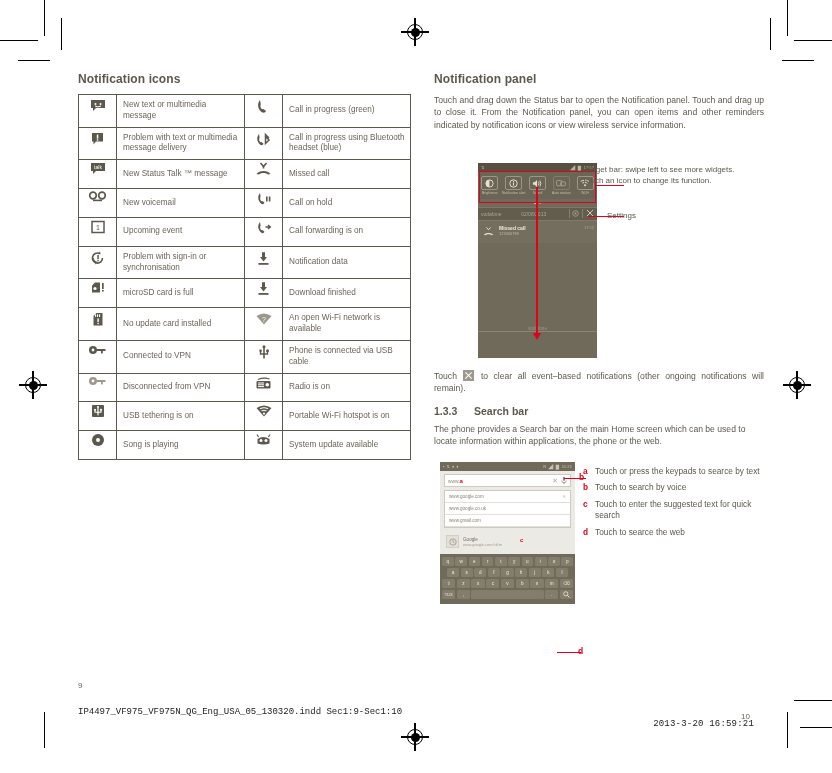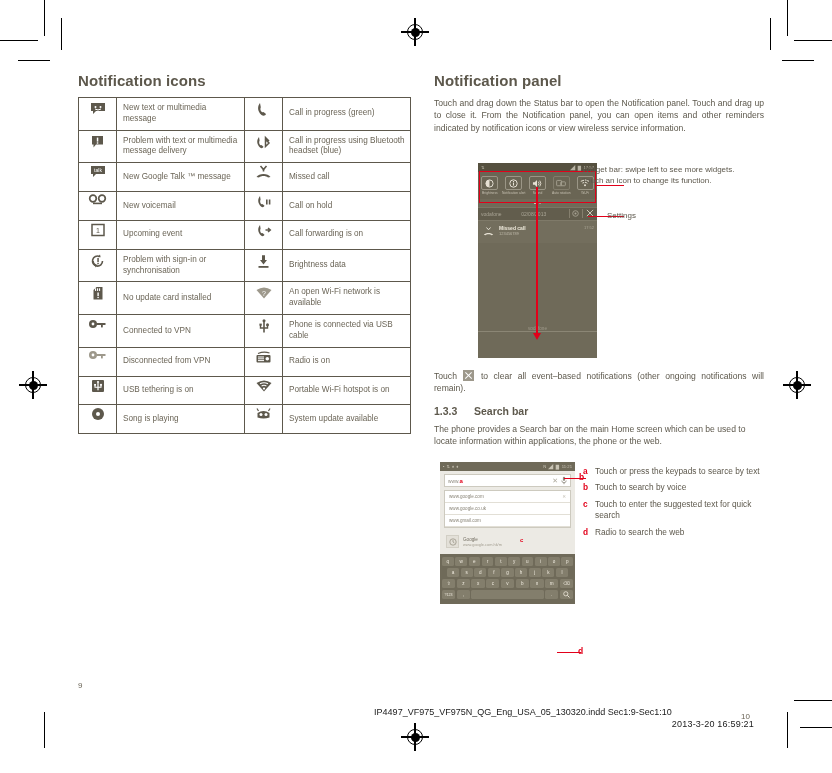--- a/index.html
+++ b/index.html
@@ -28,21 +28,21 @@
   .reg .dot {
     position:absolute; left:6.5px; top:6.5px; width:9px; height:9px;
     background:#000; border-radius:50%;
   }
 
   
   .col-left  { position:absolute; left:78px;  top:72px; width:332px; }
   .col-right { position:absolute; left:434px; top:72px; width:330px; }
 
   h2.sec-head {
-    font-size:15px; font-weight:bold; color:#5d584c;
+    font-size:12px; font-weight:bold; color:#5d584c;
     margin:0 0 8px 0; letter-spacing:.1px;
   }
 
   
   table.icons {
     border-collapse:collapse; width:332px;
     table-layout:fixed;
   }
   table.icons td {
     border:1px solid #5d584c;
@@ -231,22 +231,22 @@
     display:flex; gap:5px; font-size:8.3px; line-height:1.38;
     margin-bottom:5px; color:#5d584c;
   }
   .legend .lk { color:#e2001a; font-weight:bold; flex:0 0 7px; }
 
   
   .pg { position:absolute; font-size:8px; color:#6b6557; }
   .footline {
     position:absolute; left:78px; top:707px; width:676px;
     font-size:9px; color:#1a1a1a;
-    font-family:Liberation Sans, sans-serif;
-    display:flex; justify-content:flex-end;
+    font-family:Liberation Mono, monospace;
+    display:flex; justify-content:space-between;
   }
   .footline .fdate { letter-spacing:.2px;margin-top:12px; }
 </style>
 </head>
 <body>
 
 <div class="crop" style="left:0;top:40px;width:38px;height:1.2px;"></div>
 <div class="crop" style="left:44px;top:0;width:1.2px;height:36px;"></div>
 <div class="crop" style="left:18px;top:60px;width:32px;height:1.2px;"></div>
 <div class="crop" style="left:61px;top:18px;width:1.2px;height:32px;"></div>
@@ -316,21 +316,21 @@
               </svg></span></td>
         <td class="tx">Call in progress using Bluetooth headset (blue)</td>
       </tr>
 
       <tr>
         <td class="ic"><span class="glyph">
           <svg width="16" height="13" viewBox="0 0 16 13">
                 <path d="M1 1 H15 V9 H6 L3 12 V9 H1 Z" fill="#5d584c"></path>
                 <text x="8" y="7" font-size="5" fill="#fff" text-anchor="middle" font-family="Liberation Sans">talk</text>
               </svg></span></td>
-        <td class="tx">New Google Talk ™ message</td>
+        <td class="tx">New Status Talk ™ message</td>
         <td class="ic"><span class="glyph">
           <svg width="17" height="14" viewBox="0 0 17 14">
                 <path d="M5.5 1 L8.5 4.5 L11.5 1" fill="none" stroke="#5d584c" stroke-width="1.6"></path>
                 <path d="M8.5 4 L8.5 6.5" stroke="#5d584c" stroke-width="1.6"></path>
                 <path d="M1.5 12 C4 8 13 8 15.5 12 L13 12.5 C11 10.5 6 10.5 4 12.5 Z" fill="#5d584c"></path>
               </svg></span></td>
         <td class="tx">Missed call</td>
       </tr>
 
       <tr>
@@ -375,23 +375,39 @@
                 <path d="M5.5 13.4 L4.9 10.6 L7.8 10.8 Z" fill="#5d584c"></path>
                 <rect x="7.3" y="4" width="1.5" height="4" fill="#5d584c"></rect>
                 <rect x="7.3" y="8.8" width="1.5" height="1.4" fill="#5d584c"></rect>
               </svg></span></td>
         <td class="tx">Problem with sign-in or synchronisation</td>
         <td class="ic"><span class="glyph">
           <svg width="13" height="15" viewBox="0 0 13 15">
                 <path d="M6.5 10.5 L10 6 H8 V1.3 H5 V6 H3 Z" fill="#5d584c"></path>
                 <rect x="1.5" y="12" width="10" height="1.8" fill="#5d584c"></rect>
               </svg></span></td>
-        <td class="tx">Brightness data</td>
-      </tr>
-
+        <td class="tx">Notification data</td>
+      </tr>
+
+      <tr>
+        <td class="ic"><span class="glyph">
+          <svg width="16" height="14" viewBox="0 0 16 14">
+                <path d="M2 4.5 L5 1.5 H10 V11.5 H2 Z" fill="#5d584c"></path>
+                <circle cx="5" cy="7.5" r="1.6" fill="#fff"></circle>
+                <rect x="12" y="2" width="1.7" height="6" fill="#5d584c"></rect>
+                <rect x="12" y="9" width="1.7" height="1.6" fill="#5d584c"></rect>
+              </svg></span></td>
+        <td class="tx">microSD card is full</td>
+        <td class="ic"><span class="glyph">
+          <svg width="13" height="15" viewBox="0 0 13 15">
+                <path d="M6.5 10.5 L10 6 H8 V1.3 H5 V6 H3 Z" fill="#5d584c"></path>
+                <rect x="1.5" y="12" width="10" height="1.8" fill="#5d584c"></rect>
+              </svg></span></td>
+        <td class="tx">Download finished</td>
+      </tr>
 
       <tr>
         <td class="ic"><span class="glyph">
           <svg width="12" height="15" viewBox="0 0 12 15">
                 <path d="M1.5 4 L4.5 1 H10.5 V13.5 H1.5 Z" fill="#5d584c"></path>
                 <rect x="3" y="2.3" width="1.1" height="2.6" fill="#fff"></rect>
                 <rect x="5" y="2.3" width="1.1" height="2.6" fill="#fff"></rect>
                 <rect x="7" y="2.3" width="1.1" height="2.6" fill="#fff"></rect>
                 <rect x="5.4" y="6.5" width="1.4" height="3.5" fill="#fff"></rect>
                 <rect x="5.4" y="10.8" width="1.4" height="1.3" fill="#fff"></rect>
@@ -752,21 +768,21 @@
   <div class="lrow">
     <span class="lk">b</span>
     <span>Touch to search by voice</span>
   </div>
   <div class="lrow">
     <span class="lk">c</span>
     <span>Touch to enter the suggested text for quick search</span>
   </div>
   <div class="lrow">
     <span class="lk">d</span>
-    <span>Radio to search the web</span>
+    <span>Touch to searce the web</span>
   </div>
 </div>
 
 <span class="pg" style="left:78px;top:681px;">9</span>
 <span class="pg" style="left:741px;top:681px;margin-top:31px;">10</span>
 
 <div class="footline">
   <span>IP4497_VF975_VF975N_QG_Eng_USA_05_130320.indd   Sec1:9-Sec1:10</span>
   <span class="fdate">2013-3-20   16:59:21</span>
 </div>

